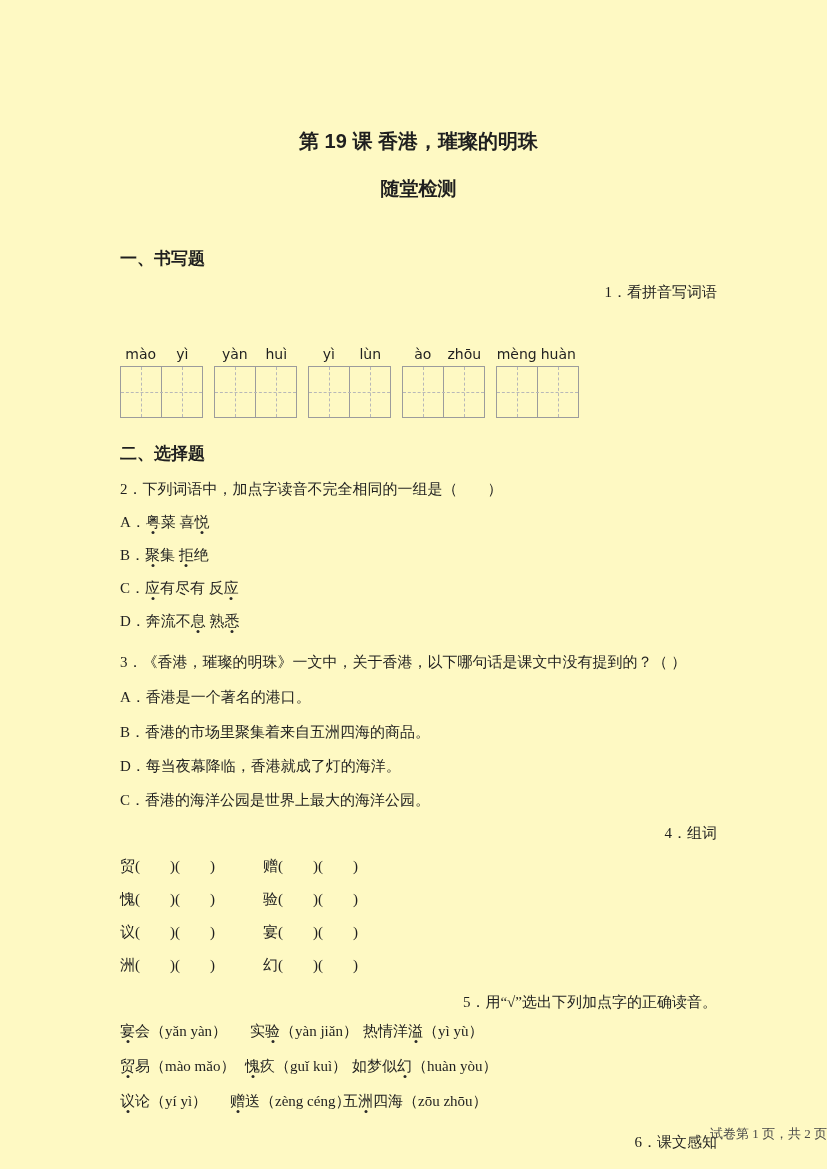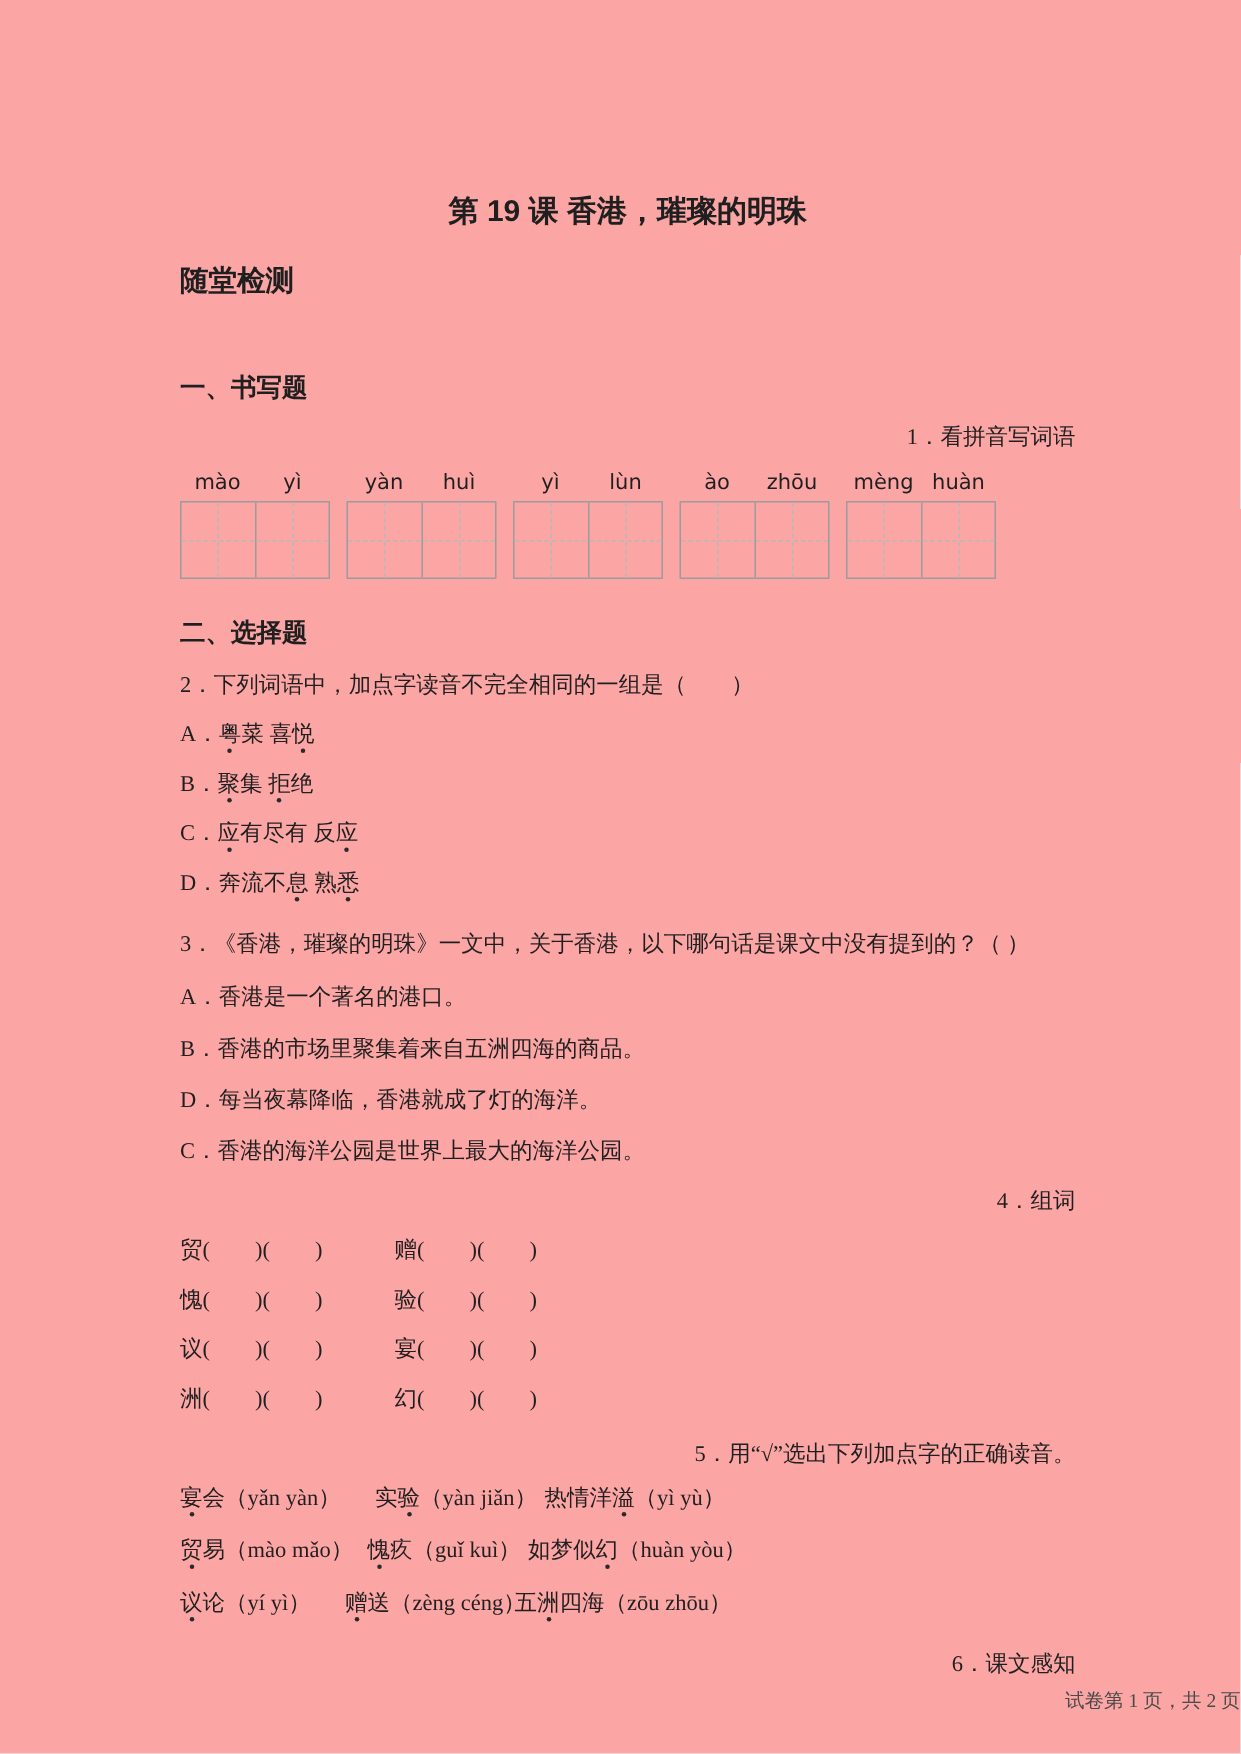--- a/index.html
+++ b/index.html
@@ -1,49 +1,50 @@
 <!DOCTYPE html>
 <html><head>
 <meta charset="utf-8">
 <style>
   html,body{margin:0;padding:0;background:#ffffff;}
   .page{
     position:relative;
     width:827px;height:1169px;
-    background:#fca5a5;
+    background:#fef9c3;
     color:#1f1f1f;
     font-family:"Liberation Serif","DejaVu Serif",serif;
     font-size:15px;line-height:21px;
     overflow:hidden;
     box-sizing:border-box;
     padding:128px 110px 0 120px;
   }
   .title{
     text-align:center;
     font-family:"Liberation Sans","DejaVu Sans",sans-serif;
     font-weight:bold;font-size:20px;line-height:26px;
     margin:0;
   }
   .subtitle{
-    font-family:Liberation Mono, monospace;
+    text-align:center;
+    font-family:Liberation Sans, sans-serif;
     font-weight:bold;font-size:19px;line-height:25px;
     margin:22px 0 0 0;
   }
   .sec-head{
     font-family:"Liberation Sans","DejaVu Sans",sans-serif;
     font-weight:bold;font-size:17px;line-height:23px;
     margin:0;
   }
   .mt30{margin-top:46px}.mt22{margin-top:24px}.mt16{margin-top:16px}
   .line{margin-top:12px;white-space:pre;text-align:right;}
   .stem{margin-top:14px;white-space:pre;}
   .opt{margin-top:12px;white-space:pre;}
   
   .grid-row{display:flex;gap:11px;margin-top:10px;}
-  .ggroup{width:100px;flex:0 0 auto;}
+  .ggroup{width:83px;flex:0 0 auto;margin-top:32px;}
   .plabels{display:flex;font-family:"DejaVu Sans","Liberation Sans",sans-serif;font-size:14px;line-height:18px;margin-bottom:3px;}
   .plabels span{flex:1;text-align:center;}
   .boxes{display:flex;height:52px;border:1px solid #9c9c9c;position:relative;box-sizing:border-box;}
   .boxes::after{content:'';position:absolute;left:0;right:0;top:50%;border-top:1px dashed #b8b8b8;}
   .cell{flex:1;position:relative;}
   .cell + .cell{border-left:1px solid #9c9c9c;}
   .cell::before{content:'';position:absolute;left:50%;top:0;bottom:0;border-left:1px dashed #b8b8b8;}
   
   .dotted{position:relative;}
   .dotted::after{

